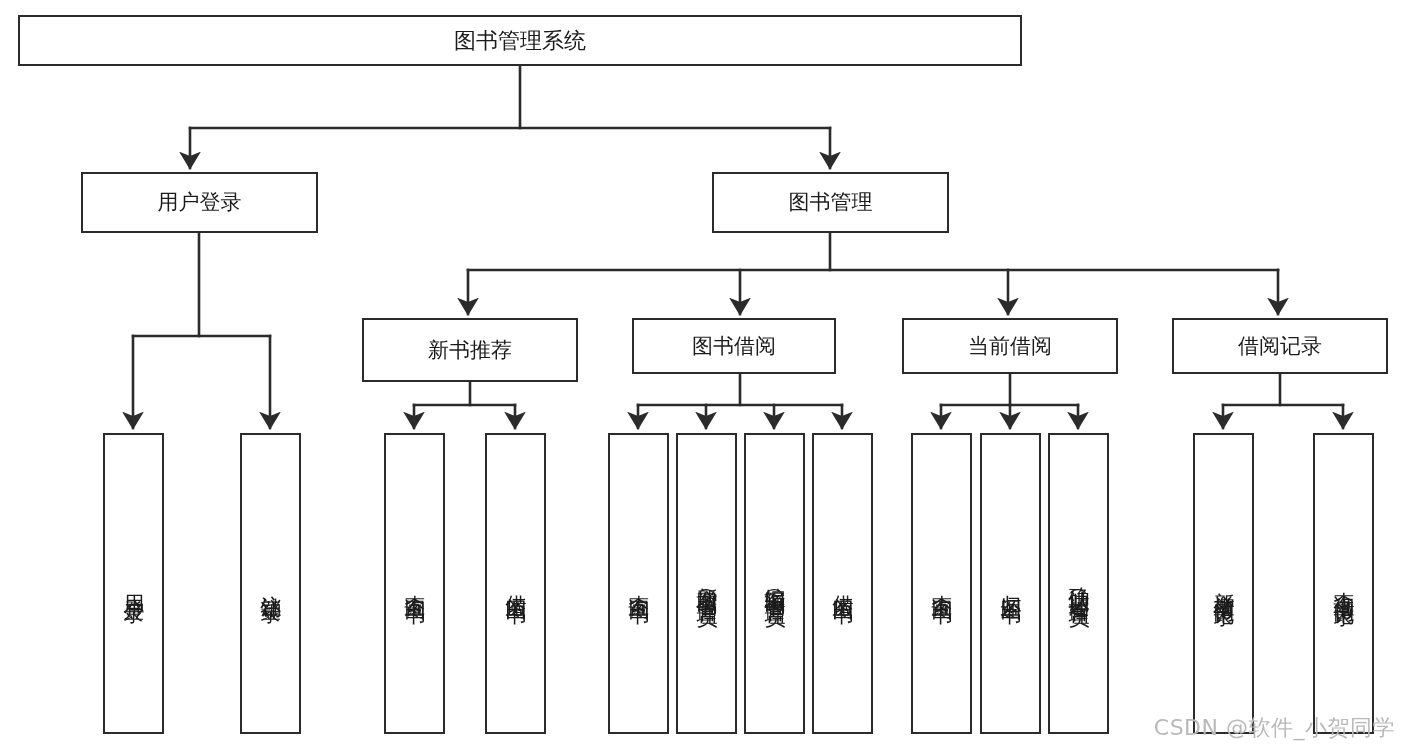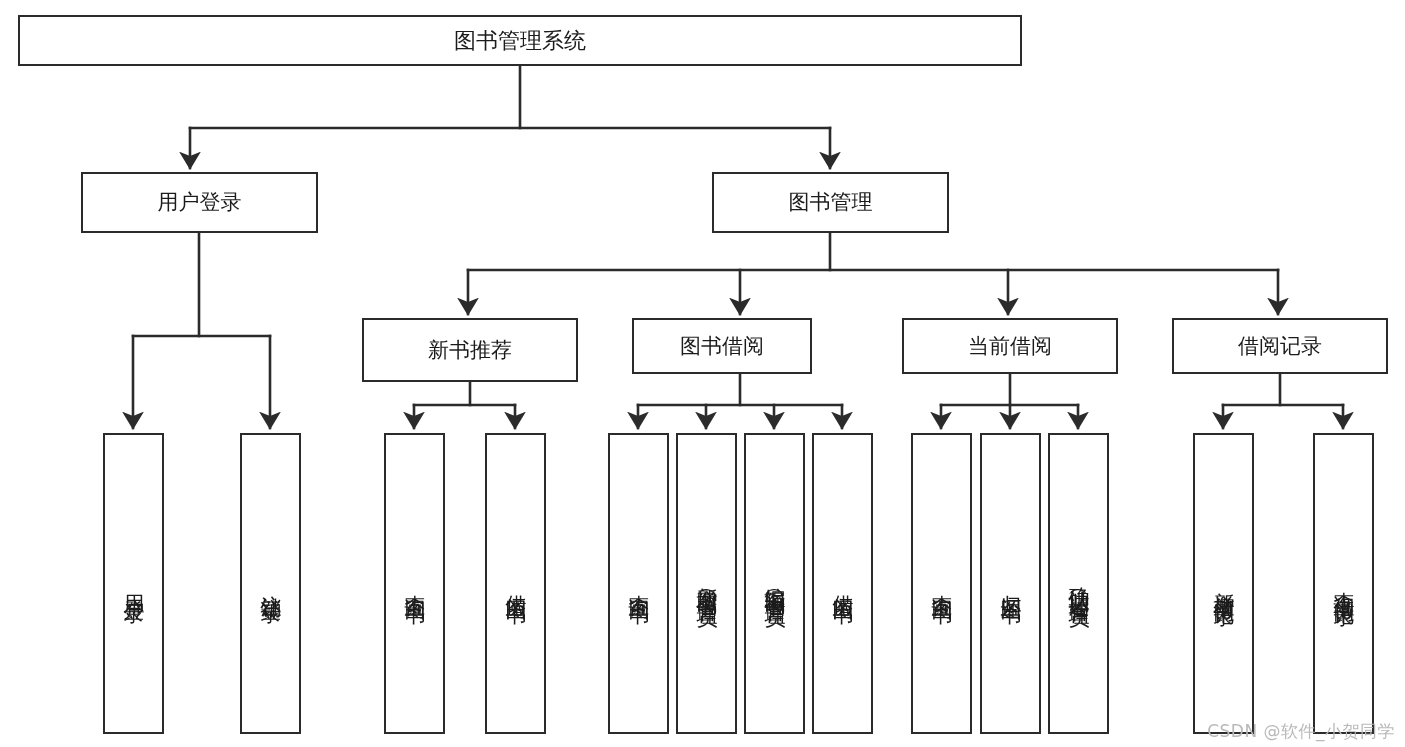--- a/index.html
+++ b/index.html
@@ -52,21 +52,21 @@
     line-height:1;
     white-space:nowrap;
   }
   .root-node .node-label{
     font-size:22px;
   }
   .watermark{
     position:absolute;
     right:10px;
     bottom:4px;
-    font-size:17px;
+    font-size:22px;
     color:#b9b9b9;
     white-space:nowrap;
     letter-spacing:0.5px;
   }
 </style>
 </head>
 <body>
 
 <div id="canvas">
 
@@ -132,21 +132,21 @@
   </div>
 
   <div class="node h-node" style="left:712px; top:172px; width:237px; height:61px;font-family:Liberation Serif, serif;">
     <span class="node-label">图书管理</span>
   </div>
 
   <div class="node h-node" style="left:362px; top:318px; width:216px; height:64px;">
     <span class="node-label">新书推荐</span>
   </div>
 
-  <div class="node h-node" style="left:632px; top:318px; width:180px; height:56px;">
+  <div class="node h-node" style="left:632px; top:318px; width:204px; height:56px;">
     <span class="node-label">图书借阅</span>
   </div>
 
   <div class="node h-node" style="left:1172px; top:318px; width:216px; height:56px;">
     <span class="node-label">借阅记录</span>
   </div>
 
   <div class="node h-node" style="left:902px; top:318px; width:216px; height:56px;">
     <span class="node-label">当前借阅</span>
   </div>

